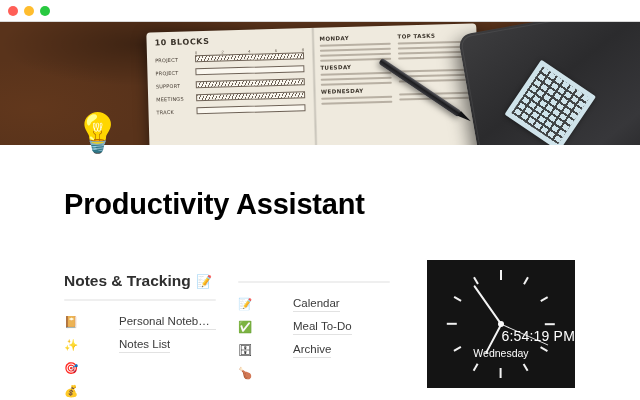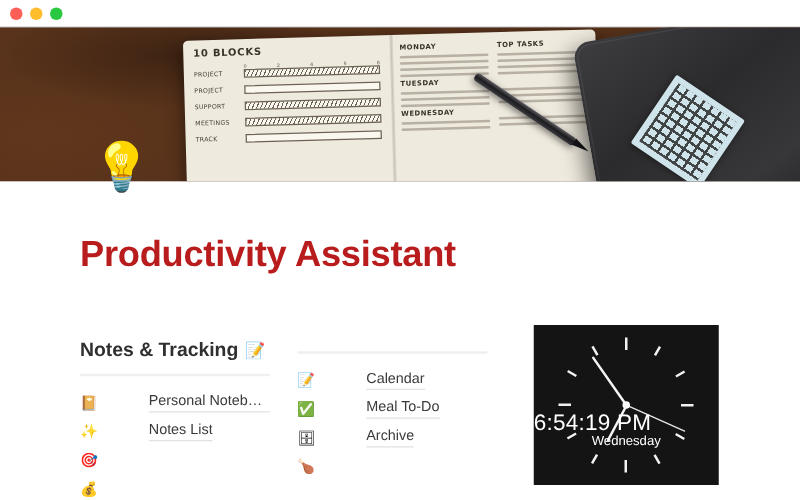--- a/index.html
+++ b/index.html
@@ -176,21 +176,21 @@
     z-index: 5;
     font-family: "DejaVu Sans", sans-serif;
   }
 
   
   .page-title {
     position: absolute;
     left: 64px; top: 188px;
     font-size: 29px;
     font-weight: 700;
-    color: #b91c1c;
+    color: #000000;
     letter-spacing: -0.2px;
   }
 
   
   .cols {
     position: absolute;
     left: 64px; top: 272px;
     width: 512px;
     display: flex;
     gap: 22px;
@@ -252,22 +252,22 @@
   .hand.hour   { width: 2.4px; height: 33px; margin-left: -1.2px; margin-top: -33px; }
   .hand.minute { width: 2px;   height: 47px; margin-left: -1px;   margin-top: -47px; }
   .hand.second { width: 1.2px; height: 52px; margin-left: -0.6px; margin-top: -52px; background:#e8e8e8; }
   .hub {
     position: absolute; left: 50%; top: 50%;
     width: 6px; height: 6px; margin: -3px 0 0 -3px;
     border-radius: 50%; background: #fafafa;
   }
   .clock-digital {
     position: absolute; left: 0; right: 0; top: 68px;
-    text-align: left; color: #ffffff;
-    font-size: 18px; letter-spacing: 0.2px;
+    text-align: right; color: #ffffff;
+    font-size: 14px; letter-spacing: 0.2px;
   }
   .clock-day {
     position: absolute; left: 0; right: 0; top: 87px;
     text-align: center; color: #ffffff;
     font-size: 10.5px;
   }
 </style>
 </head>
 <body>
 

